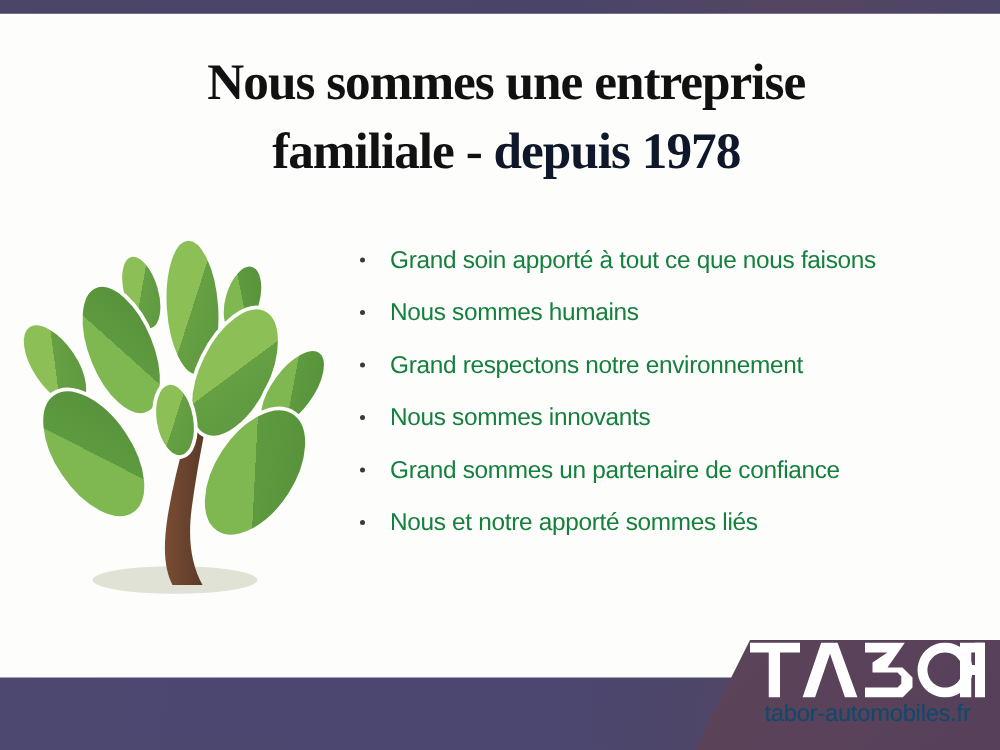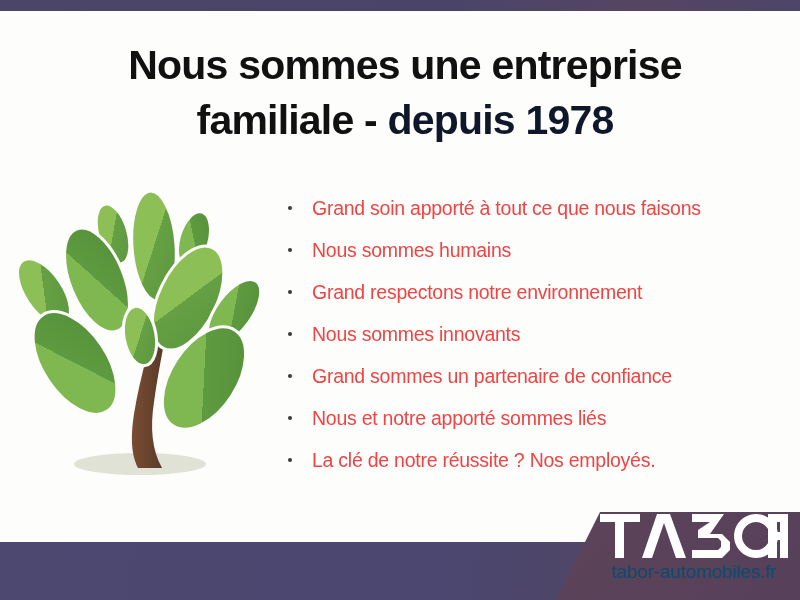--- a/index.html
+++ b/index.html
@@ -59,41 +59,41 @@
   .heading {
     position: absolute;
     left: 60px; top: 38px;
     width: 690px;
     text-align: center;
     font-size: 41px;
     font-weight: bold;
     line-height: 1.33;
     letter-spacing: -0.8px;
     color: #111111;
-    font-family: Liberation Sans, sans-serif;
+    font-family: Liberation Serif, serif;
   }
   .heading .accent { color: #0f172a; }
 
   
   .bullets {
     position: absolute;
     left: 286px; top: 193px;
     width: 500px;
     margin: 0;
     padding: 0;
     list-style: none;
   }
   .bullets li {
     position: relative;
     padding-left: 26px;
     margin: 0 0 0 0;
     height: 42px;
     line-height: 30px;
     font-size: 19.5px;
-    color: #ef4444;
+    color: #15803d;
     letter-spacing: -0.25px;
     white-space: nowrap;
     font-family: "Liberation Sans", sans-serif;
   }
   .bullets li .dot {
     position: absolute;
     left: 2px; top: 13px;
     width: 4px; height: 4px;
     border-radius: 50%;
     background: #3a3a3a;
@@ -168,21 +168,20 @@
     </svg>
   </div>
 
   <ul class="bullets">
     <li><span class="dot"></span><span>Grand soin apporté à tout ce que nous faisons</span></li>
     <li><span class="dot"></span><span>Nous sommes humains</span></li>
     <li><span class="dot"></span><span>Grand respectons notre environnement</span></li>
     <li><span class="dot"></span><span>Nous sommes innovants</span></li>
     <li><span class="dot"></span><span>Grand sommes un partenaire de confiance</span></li>
     <li><span class="dot"></span><span>Nous et notre apporté sommes liés</span></li>
-    <li><span class="dot"></span><span>La clé de notre réussite ? Nos employés.</span></li>
   </ul>
 
   <div class="bar-bottom"></div>
   <div class="footer-panel-main"></div>
 
   <div class="brand-mark">
     <svg viewBox="0 0 188 44" xmlns="http://www.w3.org/2000/svg">
       <g fill="#ffffff">
 
         <path d="M0 0 H40 V8 H24 V44 H15 V8 H0 Z"></path>

